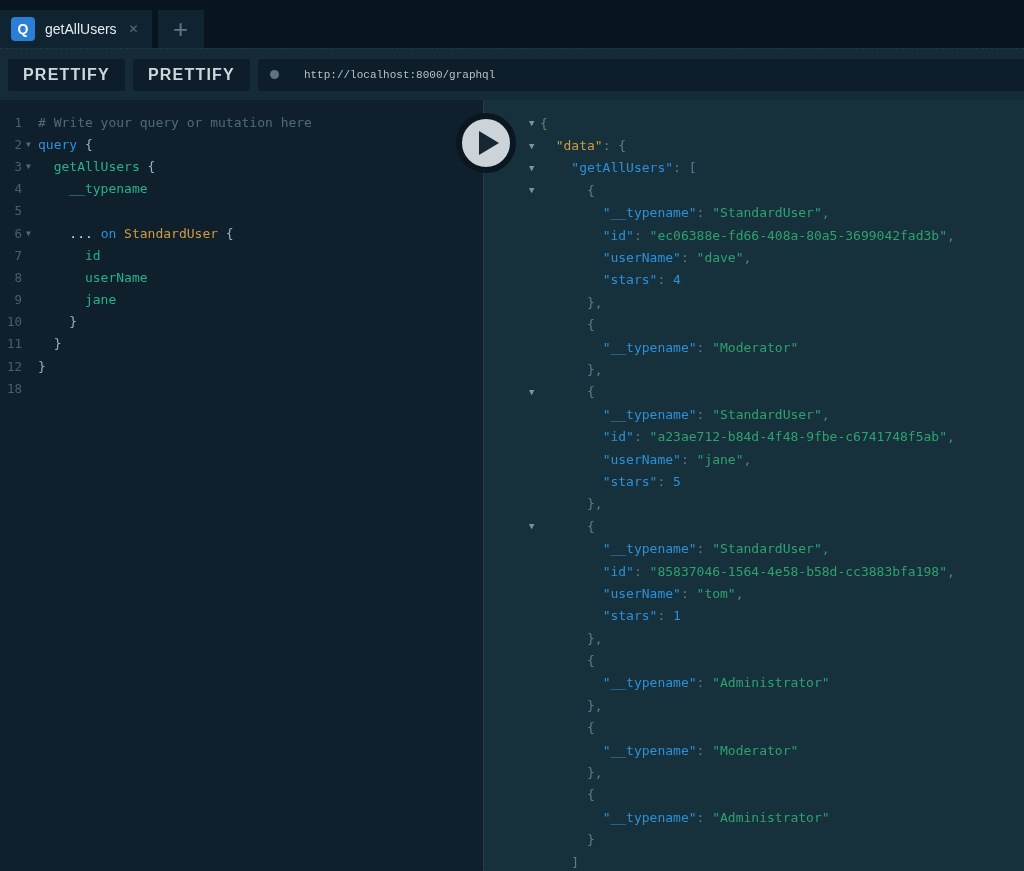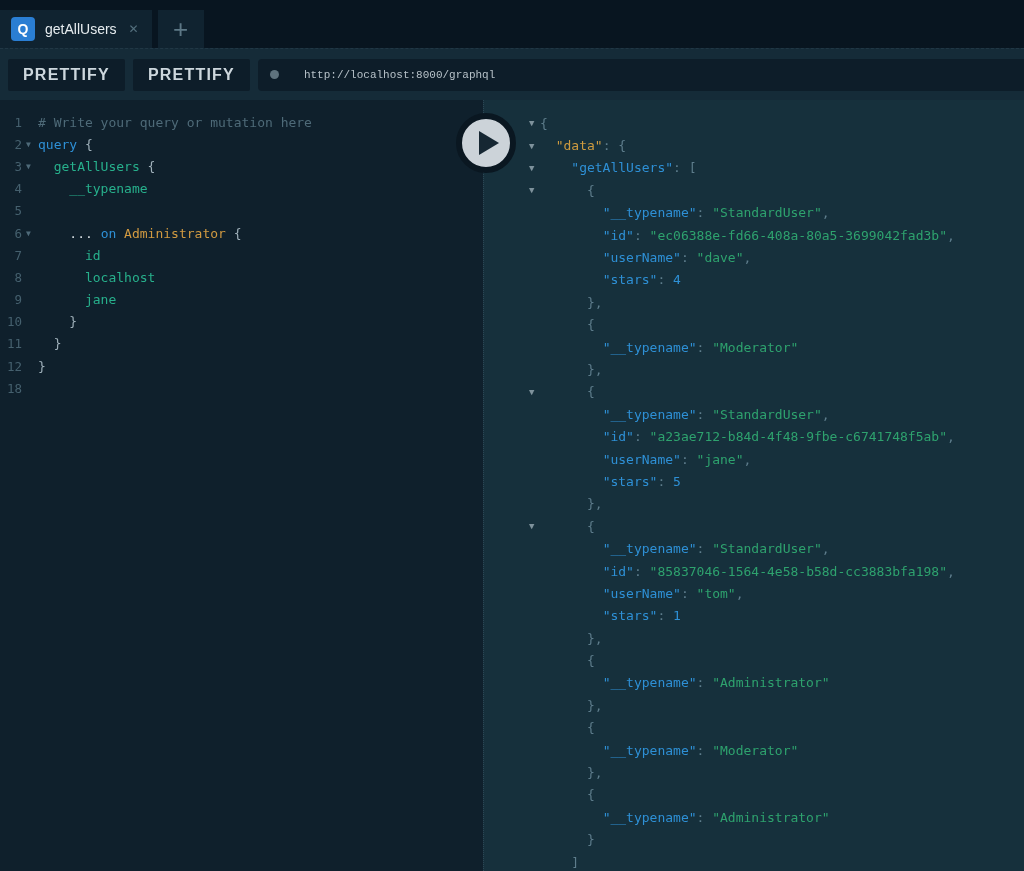--- a/index.html
+++ b/index.html
@@ -100,23 +100,23 @@
     <button class="tbtn copycurl">COPY CURL</button>
   </div>
 
   <div class="main">
     <div class="editor" id="editor">
         <div class="cline"><span class="ln">1</span><span class="fold"></span><span class="tok-comment"># Write your query or mutation here</span></div>
         <div class="cline"><span class="ln">2</span><span class="fold">▼</span><span class="tok-keyword">query</span><span class="tok-punct"> </span><span class="tok-punct">{</span></div>
         <div class="cline"><span class="ln">3</span><span class="fold">▼</span><span class="tok-punct">  </span><span class="tok-field">getAllUsers</span><span class="tok-punct"> {</span></div>
         <div class="cline"><span class="ln">4</span><span class="fold"></span><span class="tok-punct">    </span><span class="tok-field">__typename</span></div>
         <div class="cline"><span class="ln">5</span><span class="fold"></span></div>
-        <div class="cline"><span class="ln">6</span><span class="fold">▼</span><span class="tok-punct">    </span><span class="tok-spread">... </span><span class="tok-keyword">on</span><span class="tok-punct"> </span><span class="tok-type">Administrator</span><span class="tok-punct"> {</span></div>
+        <div class="cline"><span class="ln">6</span><span class="fold">▼</span><span class="tok-punct">    </span><span class="tok-spread">... </span><span class="tok-keyword">on</span><span class="tok-punct"> </span><span class="tok-type">StandardUser</span><span class="tok-punct"> {</span></div>
         <div class="cline"><span class="ln">7</span><span class="fold"></span><span class="tok-punct">      </span><span class="tok-field">id</span></div>
-        <div class="cline"><span class="ln">8</span><span class="fold"></span><span class="tok-punct">      </span><span class="tok-field">localhost</span></div>
+        <div class="cline"><span class="ln">8</span><span class="fold"></span><span class="tok-punct">      </span><span class="tok-field">userName</span></div>
         <div class="cline"><span class="ln">9</span><span class="fold"></span><span class="tok-punct">      </span><span class="tok-field">jane</span></div>
         <div class="cline"><span class="ln">10</span><span class="fold"></span><span class="tok-punct">    }</span></div>
         <div class="cline"><span class="ln">11</span><span class="fold"></span><span class="tok-punct">  }</span></div>
         <div class="cline"><span class="ln">12</span><span class="fold"></span><span class="tok-punct">}</span></div>
         <div class="cline"><span class="ln">18</span><span class="fold"></span></div>
       </div>
     <div class="response" id="response">
         <div class="cline"><span class="fold">▼</span><span class="tok-rpunct">{</span></div>
         <div class="cline"><span class="fold">▼</span><span class="tok-rpunct">  </span><span class="tok-goldkey">"data"</span><span class="tok-rpunct">: {</span></div>
         <div class="cline"><span class="fold">▼</span><span class="tok-rpunct">    </span><span class="tok-key">"getAllUsers"</span><span class="tok-rpunct">: [</span></div>

